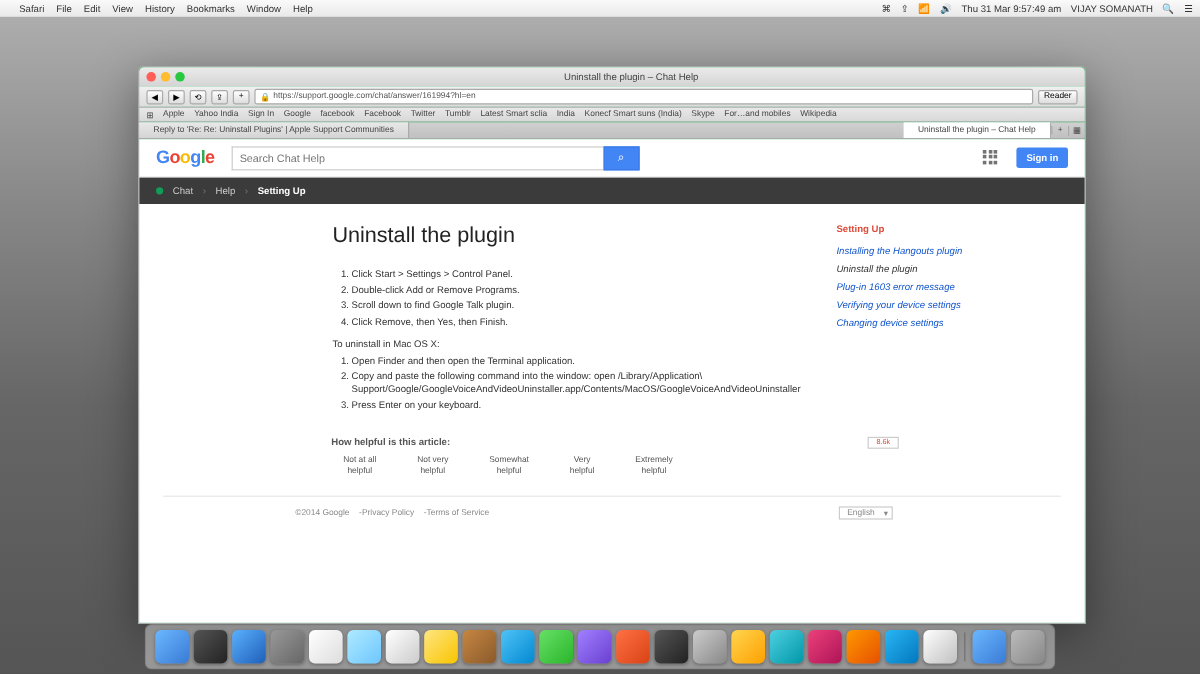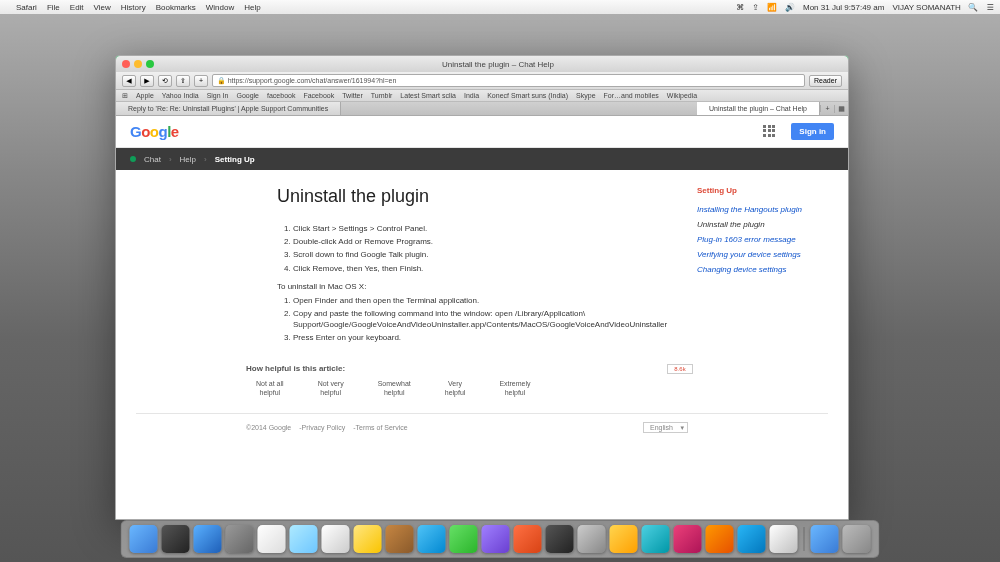--- a/index.html
+++ b/index.html
@@ -6,21 +6,21 @@
 body { width: 1000px; height: 562px; background: linear-gradient(135deg, #808080, #a0a0a0, #606060); position: relative; overflow: hidden; }
 
 .desktop-bg { position: absolute; inset: 0; background: linear-gradient(to bottom, #b0b0b0 0%, #888 30%, #666 60%, #555 100%); filter: grayscale(100%); }
 
 .menubar { position: absolute; top: 0; left: 0; right: 0; height: 14px; background: linear-gradient(to bottom, #fafafa, #e8e8e8); display: flex; align-items: center; font-size: 8px; padding: 0 6px; z-index: 100; color: #333; }
 .menubar .left { display: flex; gap: 10px; align-items: flex-end; }
 .menubar .right { margin-left: auto; display: flex; gap: 8px; align-items: center; }
 .apple { font-size: 10px; }
 .menubar span { cursor: default; }
 
-.browser-window { position: absolute; left: 115px; top: 55px; width: 734px; height: 465px; background: #22c55e; border: 1px solid #aaa; border-radius: 4px 4px 0 0; box-shadow: 0 10px 40px rgba(0,0,0,0.4); display: flex; flex-direction: column; }
+.browser-window { position: absolute; left: 115px; top: 55px; width: 790px; height: 465px; background: #22c55e; border: 1px solid #aaa; border-radius: 4px 4px 0 0; box-shadow: 0 10px 40px rgba(0,0,0,0.4); display: flex; flex-direction: column; }
 
 .titlebar { height: 16px; background: linear-gradient(to bottom, #ebebeb, #d4d4d4); border-radius: 4px 4px 0 0; display: flex; align-items: center; padding: 0 6px; font-size: 8px; color: #444; }
 .traffic-lights { display: flex; gap: 4px; }
 .traffic-lights span { width: 8px; height: 8px; border-radius: 50%; display: block; }
 .tl-red { background: #ff5f57; } .tl-yellow { background: #febc2e; } .tl-green { background: #28c840; }
 .titlebar-title { margin: 0 auto; }
 
 .toolbar-row { height: 18px; background: linear-gradient(to bottom, #f0f0f0, #dcdcdc); display: flex; align-items: center; padding: 0 6px; gap: 4px; font-size: 8px; border-bottom: 1px solid #bbb; }
 .toolbar-row .navbtn { width: 14px; height: 12px; background: linear-gradient(to bottom,#fff,#ddd); border: 1px solid #aaa; border-radius: 2px; display: flex; align-items: center; justify-content: center; font-size: 7px; }
 .url-bar { flex: 1; height: 13px; background: #fff; border: 1px solid #aaa; border-radius: 2px; font-size: 7px; padding: 0 4px; display: flex; align-items: center; color: #555; }
@@ -58,21 +58,21 @@
 .article p { font-size: 8px; color: #333; margin: 8px 0 4px; }
 .article ol { padding-left: 16px; font-size: 8px; color: #333; }
 .article ol li { margin: 2px 0; line-height: 1.4; }
 .article b { font-weight: normal; }
 
 .sidebar { width: 150px; font-size: 8px; }
 .sidebar h3 { color: #dd4b39; font-size: 8px; font-weight: bold; margin-bottom: 10px; }
 .sidebar a { display: block; color: #1155cc; margin: 6px 0; text-decoration: none; font-style: italic; }
 .sidebar .current { color: #333; }
 
-.feedback-area { padding: 8px 25px 8px 130px; font-size: 8px; color: #555; }
+.feedback-area { padding: 8px 25px 8px 130px; font-size: 8px; color: #555; margin-left: 30px; }
 .feedback-area .q { font-weight: bold; margin-bottom: 6px; }
 .feedback-options { display: flex; gap: 34px; padding-left: 10px; }
 .feedback-options div { text-align: center; font-size: 7px; color: #555; line-height: 1.3; }
 .gplus-badge { float: right; width: 26px; height: 10px; background: #fff; border: 1px solid #ccc; font-size: 6px; display: flex; align-items: center; justify-content: center; color: #dd4b39; margin-right: 130px; }
 
 .footer-divider { border-top: 1px solid #e5e5e5; margin: 8px 20px 0; }
 .page-footer { padding: 8px 30px 8px 130px; font-size: 7px; color: #888; display: flex; align-items: center; }
 .page-footer span { margin-right: 8px; }
 .lang-select { margin-left: auto; margin-right: 130px; border: 1px solid #ccc; padding: 1px 14px 1px 6px; font-size: 7px; position: relative; }
 .lang-select::after { content: "▾"; position: absolute; right: 3px; }
@@ -117,21 +117,21 @@
     <span>History</span>
     <span>Bookmarks</span>
     <span>Window</span>
     <span>Help</span>
   </div>
   <div class="right">
     <span>⌘</span>
     <span>⇪</span>
     <span>📶</span>
     <span>🔊</span>
-    <span>Mon 31 Jul  9:57:49 am</span>
+    <span>Thu 31 Mar  9:57:49 am</span>
     <span>VIJAY SOMANATH</span>
     <span>🔍</span>
     <span>☰</span>
   </div>
 </div>
 
 <div class="browser-window">
   <div class="titlebar">
     <div class="traffic-lights">
       <span class="tl-red"></span>
@@ -179,20 +179,26 @@
     <div class="tab-small">+</div>
     <div class="tab-small">▦</div>
   </div>
 
   <div class="page-content">
 
     <div class="google-header">
       <div class="google-logo">
         <span class="b">G</span><span class="r">o</span><span class="y">o</span><span class="b">g</span><span class="g">l</span><span class="r">e</span>
       </div>
+      <div class="search-wrap">
+        <input class="search-input" placeholder="Search Chat Help" style="">
+        <div class="search-btn">
+            <span>⌕</span>
+          </div>
+      </div>
       <div class="flex-spacer"></div>
       <div class="apps-icon">
           <span></span>
           <span></span>
           <span></span>
           <span></span>
           <span></span>
           <span></span>
           <span></span>
           <span></span>

